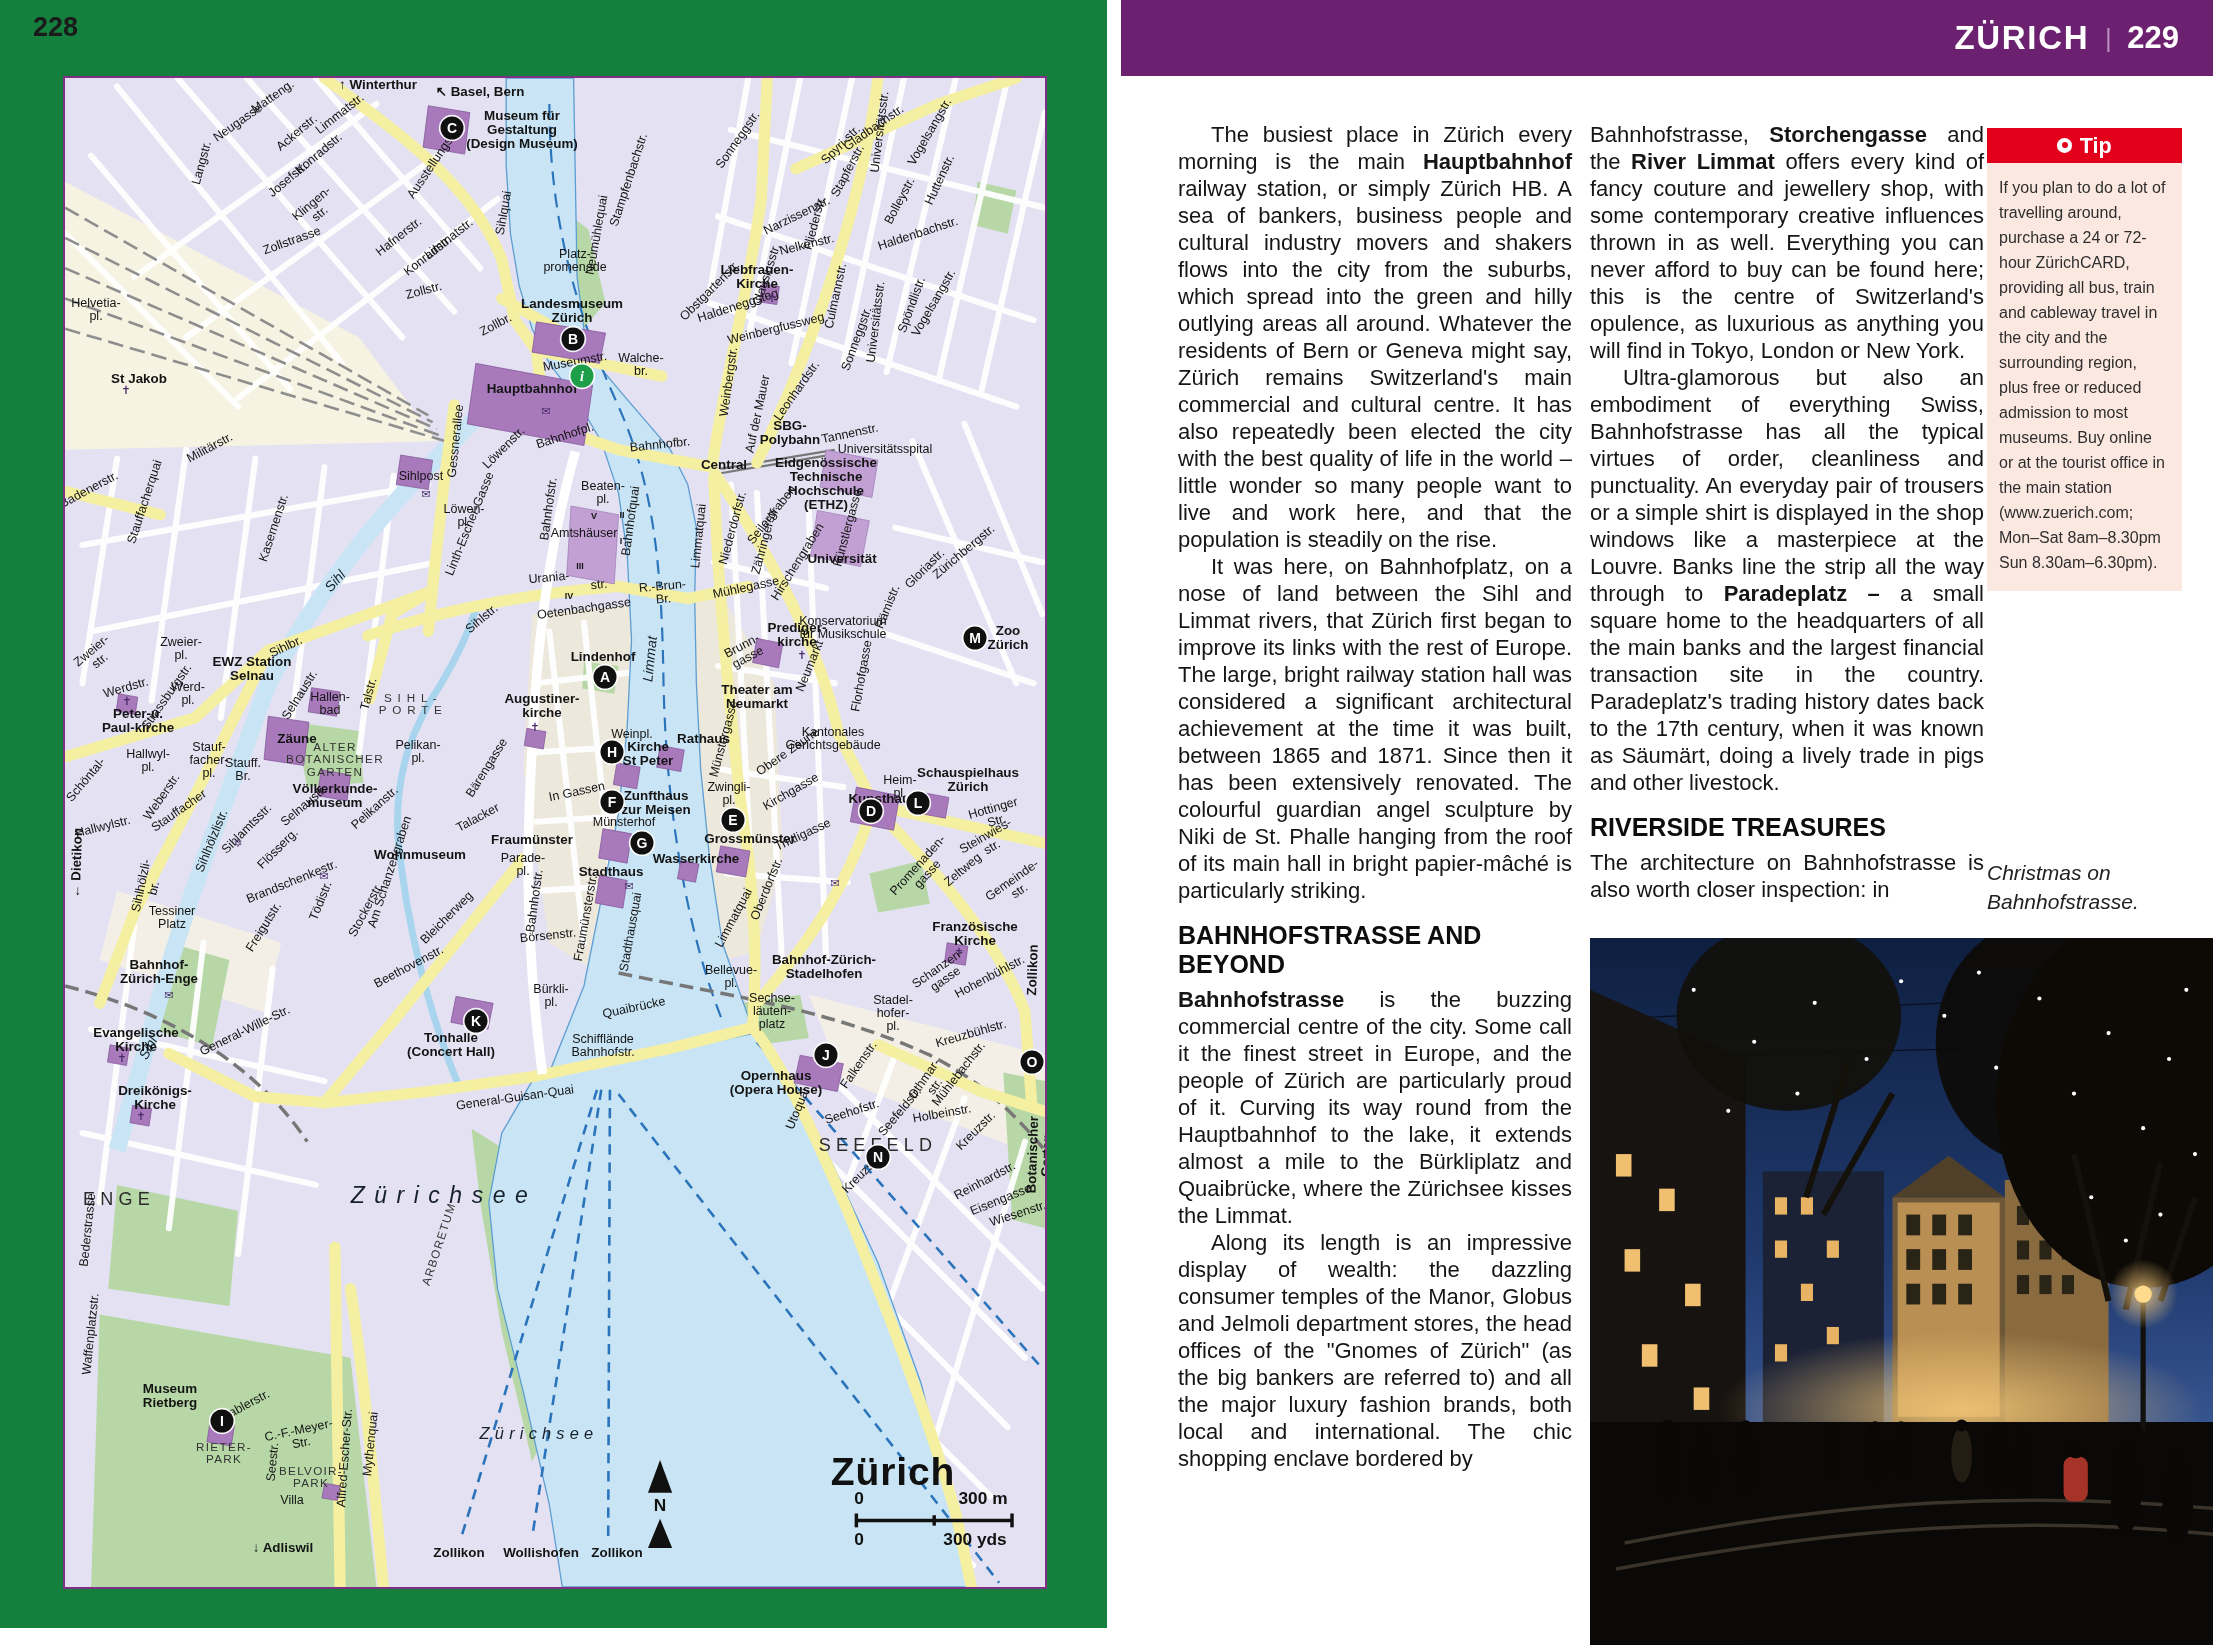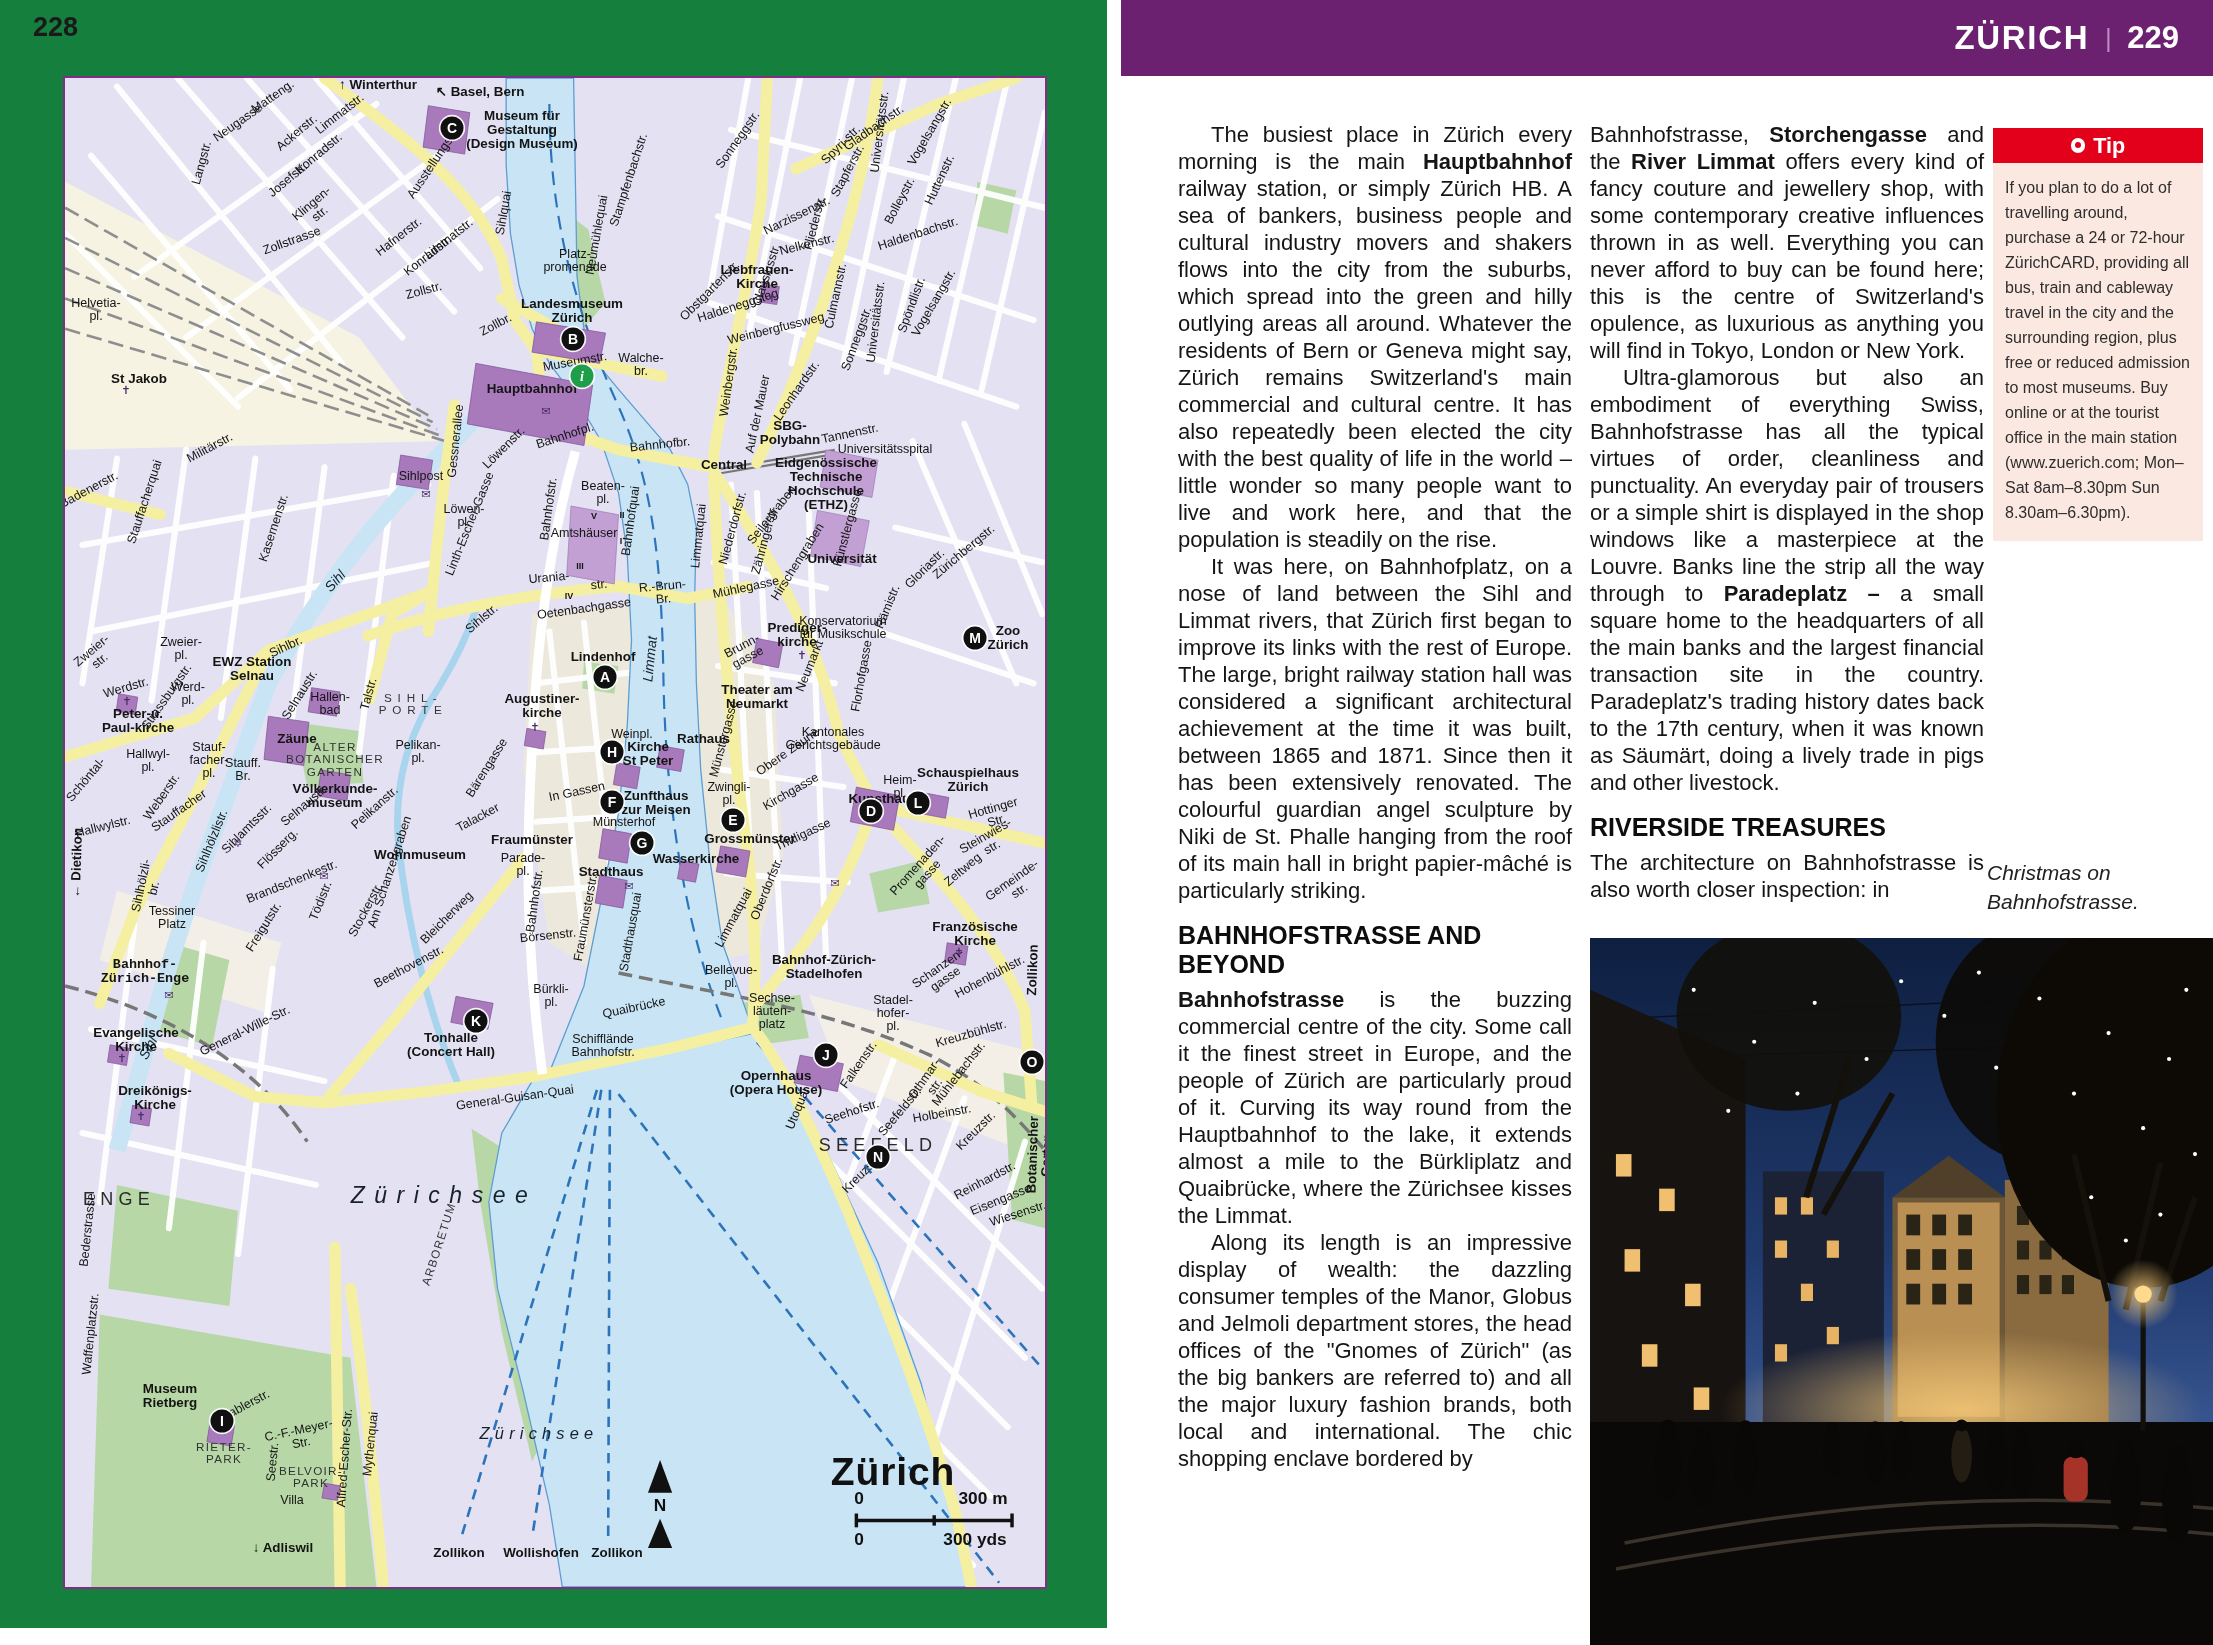--- a/index.html
+++ b/index.html
@@ -41,21 +41,21 @@
   .band-page{color:#fff;font-weight:bold;font-size:31px;}
 
   .col{position:absolute;width:394px;text-align:justify;font-size:22px;line-height:27px;color:#151515;}
   .col1{left:71px;top:121px;}
   .col2{left:483px;top:121px;}
   .para{margin:0;}
   .para.indent{text-indent:33px;}
   .para .bold{font-weight:bold;}
   .col-heading{font-size:25px;font-weight:bold;line-height:29px;margin:17.3px 0 7px 0;color:#0d0d0d;text-align:left;}
 
-  .tipbox{position:absolute;left:880px;top:128px;width:210px;margin-left:6px;}
+  .tipbox{position:absolute;left:880px;top:128px;width:195px;}
   .tip-head{background:#e2001a;height:35px;display:flex;align-items:center;justify-content:center;gap:7.8px;}
   .tip-icon{width:14.7px;height:14.7px;border-radius:50%;background:#fff;position:relative;}
   .tip-icon::after{content:"";position:absolute;left:4.3px;top:4.3px;width:6px;height:6px;border-radius:50%;background:#e2001a;}
   .tip-title{color:#fff;font-weight:bold;font-size:21.6px;}
   .tip-body{background:#fbe9e1;padding:12px 12px 15.6px 12px;font-size:16px;line-height:25px;color:#2e2e2e;}
 
   .caption{position:absolute;left:880px;top:858px;width:216px;font-style:italic;
            font-size:21px;line-height:29px;color:#222;}
 
   .photo{position:absolute;left:483px;top:938px;width:624px;height:707px;overflow:hidden;background:#101b33;}
@@ -475,21 +475,21 @@
         <span class="ml" style="left: 227px; top: 1423px;">Villa</span>
         <span class="ml d2" style="left: 159px; top: 1375px;">RIETER-
 PARK</span>
         <span class="ml b" style="left: 105px; top: 1318px;">Museum
 Rietberg</span>
         <span class="ml" style="left: 180px; top: 1328px; transform: translate(-50%, -50%) rotate(-28deg);">Gablerstr.</span>
         <span class="ml d" style="left: 54px; top: 1121px;">ENGE</span>
         <span class="ml" style="left: 22.5px; top: 1152px; transform: translate(-50%, -50%) rotate(-84deg);">Bederstrasse</span>
         <span class="ml" style="left: 26px; top: 1256px; transform: translate(-50%, -50%) rotate(-84deg);">Waffenplatzstr.</span>
         <span class="ml" style="left: 180px; top: 953px; transform: translate(-50%, -50%) rotate(-26deg);">General-Wille-Str.</span>
-        <span class="ml b" style="left: 80px; top: 894px; font-family: Liberation Mono, monospace;">Bahnhof-
+        <span class="ml b" style="left: 94px; top: 894px;">Bahnhof-
 Zürich-Enge</span>
         <span class="ml sym" style="left: 104px; top: 918px;">✉</span>
         <span class="ml" style="left: 107px; top: 840px;">Tessiner
 Platz</span>
         <span class="ml b" style="left: 71px; top: 962px;">Evangelische
 Kirche</span>
         <span class="ml sym" style="left: 57px; top: 981px;">✝</span>
         <span class="ml b" style="left: 90px; top: 1020px;">Dreikönigs-
 Kirche</span>
         <span class="ml sym" style="left: 76px; top: 1039px;">✝</span>

